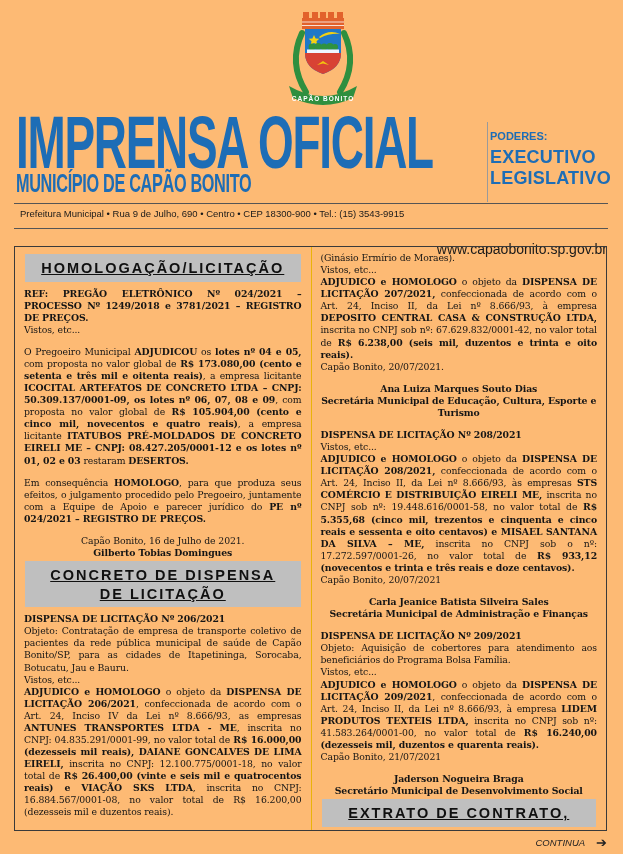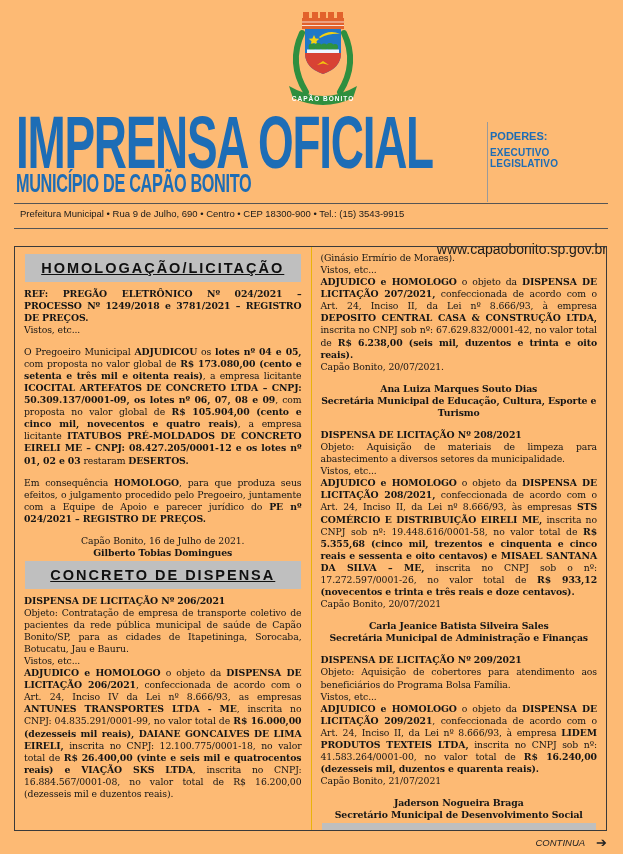--- a/index.html
+++ b/index.html
@@ -18,21 +18,21 @@
   }
   .masthead-subtitle {
     position:absolute; left:16px; top:171px;
     font-size:25px; font-weight:bold; line-height:1; letter-spacing:-0.5px;
     color:#1d6db6; white-space:nowrap;
     transform:scaleX(0.65); transform-origin:left top;
   }
   .vert-sep { position:absolute; left:487px; top:122px; width:1px; height:80px; background:#9a9a9a; }
   .powers { position:absolute; left:490px; top:130px; width:118px; text-align:left; color:#1d6db6; font-weight:bold; }
   .powers-label { font-size:11px; margin-bottom:5px; }
-  .powers-item { font-size:10px; margin-top:0; letter-spacing:0.2px; }
+  .powers-item { font-size:18px; margin-top:0; letter-spacing:0.2px; }
   
   .rule { position:absolute; left:14px; width:594px; border-top:1px solid #555; }
   .rule-1 { top:203px; } .rule-2 { top:228px; }
   .address-line { position:absolute; left:20px; top:208px; font-size:9.5px; color:#1a1a1a; }
   .edition-line { position:absolute; left:20px; top:233px; font-size:9.5px; color:#1a1a1a; }
   .website { position:absolute; right:16px; top:241px; font-size:14px; color:#1a1a1a; }
   
   .columns {
     position:absolute; left:14px; top:246px; width:593px; height:585px;
     border:1px solid #3a3a3a; display:flex; overflow:hidden; box-sizing:border-box;
@@ -120,35 +120,35 @@
           <div>HOMOLOGAÇÃO/LICITAÇÃO</div>
         </div>
         <p class="para"><b>REF: PREGÃO ELETRÔNICO Nº 024/2021 – PROCESSO Nº 1249/2018 e 3781/2021 – REGISTRO DE PREÇOS.</b></p>
         <p class="para">Vistos, etc...</p>
         <p class="para gap">O Pregoeiro Municipal <b>ADJUDICOU</b> os <b>lotes nº 04 e 05,</b> com proposta no valor global de <b>R$ 173.080,00 (cento e setenta e três mil e oitenta reais)</b>, a empresa licitante <b>ICOCITAL ARTEFATOS DE CONCRETO LTDA – CNPJ: 50.309.137/0001-09, os lotes nº 06, 07, 08 e 09</b>, com proposta no valor global de <b>R$ 105.904,00 (cento e cinco mil, novecentos e quatro reais)</b>, a empresa licitante <b>ITATUBOS PRÉ-MOLDADOS DE CONCRETO EIRELI ME – CNPJ: 08.427.205/0001-12 e os lotes nº 01, 02 e 03</b> restaram <b>DESERTOS.</b></p>
         <p class="para gap">Em consequência <b>HOMOLOGO</b>, para que produza seus efeitos, o julgamento procedido pelo Pregoeiro, juntamente com a Equipe de Apoio e parecer jurídico do <b>PE nº 024/2021 – REGISTRO DE PREÇOS.</b></p>
         <p class="para center gap">Capão Bonito, 16 de Julho de 2021.</p>
         <p class="para center"><b>Gilberto Tobias Domingues</b></p>
         <div class="sec-header">
           <div>CONCRETO DE DISPENSA</div>
+          <div>DE LICITAÇÃO</div>
         </div>
         <p class="para"><b>DISPENSA DE LICITAÇÃO Nº 206/2021</b></p>
         <p class="para">Objeto: Contratação de empresa de transporte coletivo de pacientes da rede pública municipal de saúde de Capão Bonito/SP, para as cidades de Itapetininga, Sorocaba, Botucatu, Jau e Bauru.</p>
         <p class="para">Vistos, etc...</p>
         <p class="para"><b>ADJUDICO e HOMOLOGO</b> o objeto da <b>DISPENSA DE LICITAÇÃO 206/2021</b>, confeccionada de acordo com o Art. 24, Inciso IV da Lei nº 8.666/93, as empresas <b>ANTUNES TRANSPORTES LTDA - ME</b>, inscrita no CNPJ: 04.835.291/0001-99, no valor total de <b>R$ 16.000,00 (dezesseis mil reais), DAIANE GONCALVES DE LIMA EIRELI,</b> inscrita no CNPJ: 12.100.775/0001-18, no valor total de <b>R$ 26.400,00 (vinte e seis mil e quatrocentos reais) e VIAÇÃO SKS LTDA</b>, inscrita no CNPJ: 16.884.567/0001-08, no valor total de R$ 16.200,00 (dezesseis mil e duzentos reais).</p>
       </div>
     <div class="col col-right">
         <p class="para">(Ginásio Ermírio de Moraes).</p>
         <p class="para">Vistos, etc...</p>
         <p class="para"><b>ADJUDICO e HOMOLOGO</b> o objeto da <b>DISPENSA DE LICITAÇÃO 207/2021,</b> confeccionada de acordo com o Art. 24, Inciso II, da Lei nº 8.666/93, à empresa <b>DEPOSITO CENTRAL CASA &amp; CONSTRUÇÃO LTDA,</b> inscrita no CNPJ sob nº: 67.629.832/0001-42, no valor total de <b>R$ 6.238,00 (seis mil, duzentos e trinta e oito reais).</b></p>
         <p class="para">Capão Bonito, 20/07/2021.</p>
         <p class="para center gap"><b>Ana Luiza Marques Souto Dias</b></p>
         <p class="para center"><b>Secretária Municipal de Educação, Cultura, Esporte e Turismo</b></p>
         <p class="para gap"><b>DISPENSA DE LICITAÇÃO Nº 208/2021</b></p>
-        <p class="para">Objeto: Aquisição de materiais de limpeza para abastecimento a diversos setores da municipalidade.</p>
         <p class="para">Vistos, etc...</p>
         <p class="para"><b>ADJUDICO e HOMOLOGO</b> o objeto da <b>DISPENSA DE LICITAÇÃO 208/2021,</b> confeccionada de acordo com o Art. 24, Inciso II, da Lei nº 8.666/93, às empresas <b>STS COMÉRCIO E DISTRIBUIÇÃO EIRELI ME,</b> inscrita no CNPJ sob nº: 19.448.616/0001-58, no valor total de <b>R$ 5.355,68 (cinco mil, trezentos e cinquenta e cinco reais e sessenta e oito centavos) e MISAEL SANTANA DA SILVA – ME,</b> inscrita no CNPJ sob o nº: 17.272.597/0001-26, no valor total de <b>R$ 933,12 (novecentos e trinta e três reais e doze centavos).</b></p>
         <p class="para">Capão Bonito, 20/07/2021</p>
         <p class="para center gap"><b>Carla Jeanice Batista Silveira Sales</b></p>
         <p class="para center"><b>Secretária Municipal de Administração e Finanças</b></p>
         <p class="para gap"><b>DISPENSA DE LICITAÇÃO Nº 209/2021</b></p>
         <p class="para">Objeto: Aquisição de cobertores para atendimento aos beneficiários do Programa Bolsa Família.</p>
         <p class="para">Vistos, etc...</p>
         <p class="para"><b>ADJUDICO e HOMOLOGO</b> o objeto da <b>DISPENSA DE LICITAÇÃO 209/2021</b>, confeccionada de acordo com o Art. 24, Inciso II, da Lei nº 8.666/93, à empresa <b>LIDEM PRODUTOS TEXTEIS LTDA,</b> inscrita no CNPJ sob nº: 41.583.264/0001-00, no valor total de <b>R$ 16.240,00 (dezesseis mil, duzentos e quarenta reais).</b></p>
         <p class="para">Capão Bonito, 21/07/2021</p>

